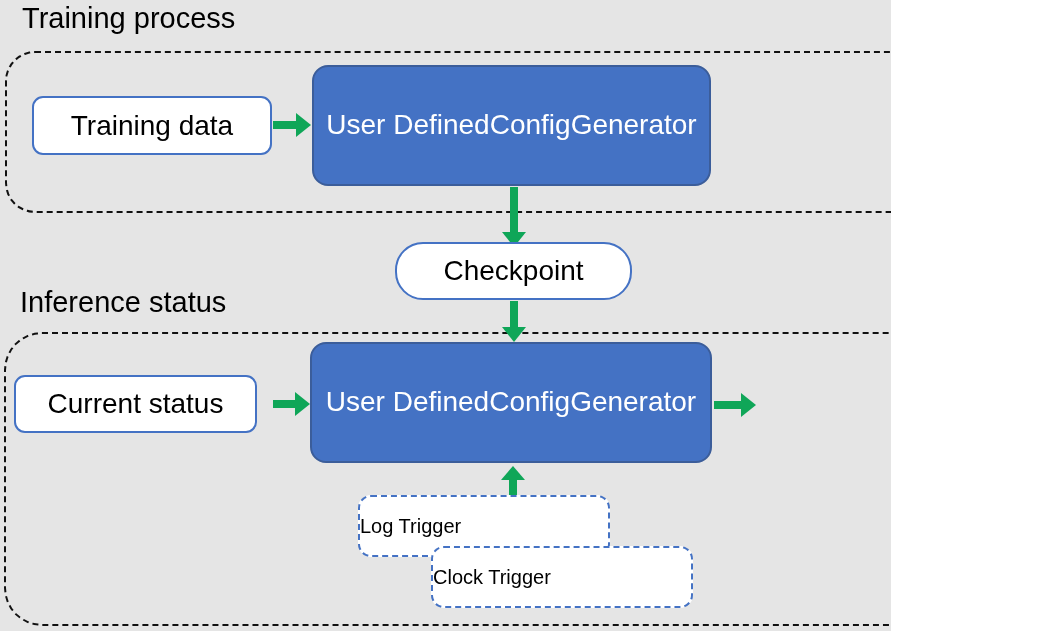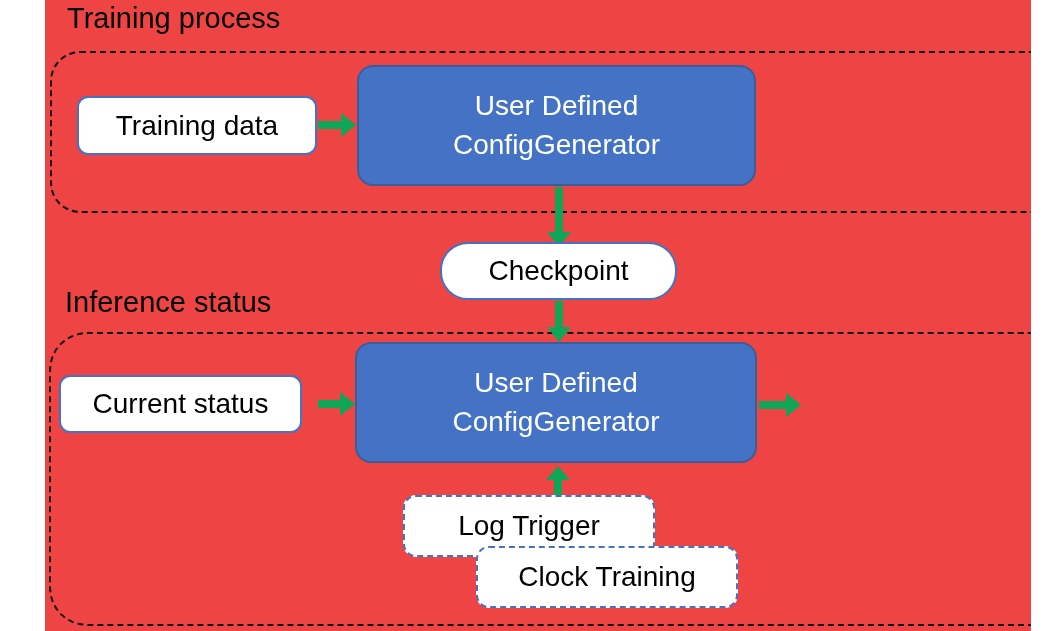--- a/index.html
+++ b/index.html
@@ -2,26 +2,25 @@
 <html><head>
 <meta charset="utf-8">
 <style>
   html, body {
     margin: 0;
     padding: 0;
     background: #ffffff;
   }
   .canvas {
     position: relative;
-    width: 986px;
+    width: 891px;
     height: 631px;
-    background: #ef4444;
+    background: #e5e5e5;
     font-family: "Liberation Sans", sans-serif;
     overflow: hidden;
-    margin-left: 45px;
   }
   .section-label {
     position: absolute;
     font-size: 29px;
     color: #000000;
     white-space: nowrap;
   }
   .dashed-container {
     position: absolute;
     border: 2.5px dashed #111111;
@@ -39,38 +38,37 @@
     color: #000000;
     box-sizing: border-box;
     white-space: nowrap;
   }
   .blue-box {
     position: absolute;
     background: #4472C4;
     border: 2.5px solid #3B5D9A;
     border-radius: 16px;
     display: flex;
-    flex-direction: column;
+    flex-direction: row;
     align-items: center;
     justify-content: center;
     color: #ffffff;
     font-size: 28px;
     line-height: 1.38;
     box-sizing: border-box;
     text-align: center;
   }
   .trigger-box {
     position: absolute;
     background: #ffffff;
     border: 2.5px dashed #4472C4;
     border-radius: 13px;
     display: flex;
     align-items: center;
-    justify-content: center;
-    font-size: 28px;
+    font-size: 20px;
     color: #000000;
     box-sizing: border-box;
     white-space: nowrap;
   }
   .arrow {
     position: absolute;
     display: flex;
     align-items: center;
   }
   .arrow.horiz { flex-direction: row; }
@@ -186,16 +184,16 @@
     <span>User Defined</span>
     <span>ConfigGenerator</span>
   </div>
 
 
   <div class="trigger-box" id="log-trigger-box">
     <span>Log Trigger</span>
   </div>
 
   <div class="trigger-box" id="clock-trigger-box">
-    <span>Clock Training</span>
+    <span>Clock Trigger</span>
   </div>
 
 </div>
 
 </body></html>

